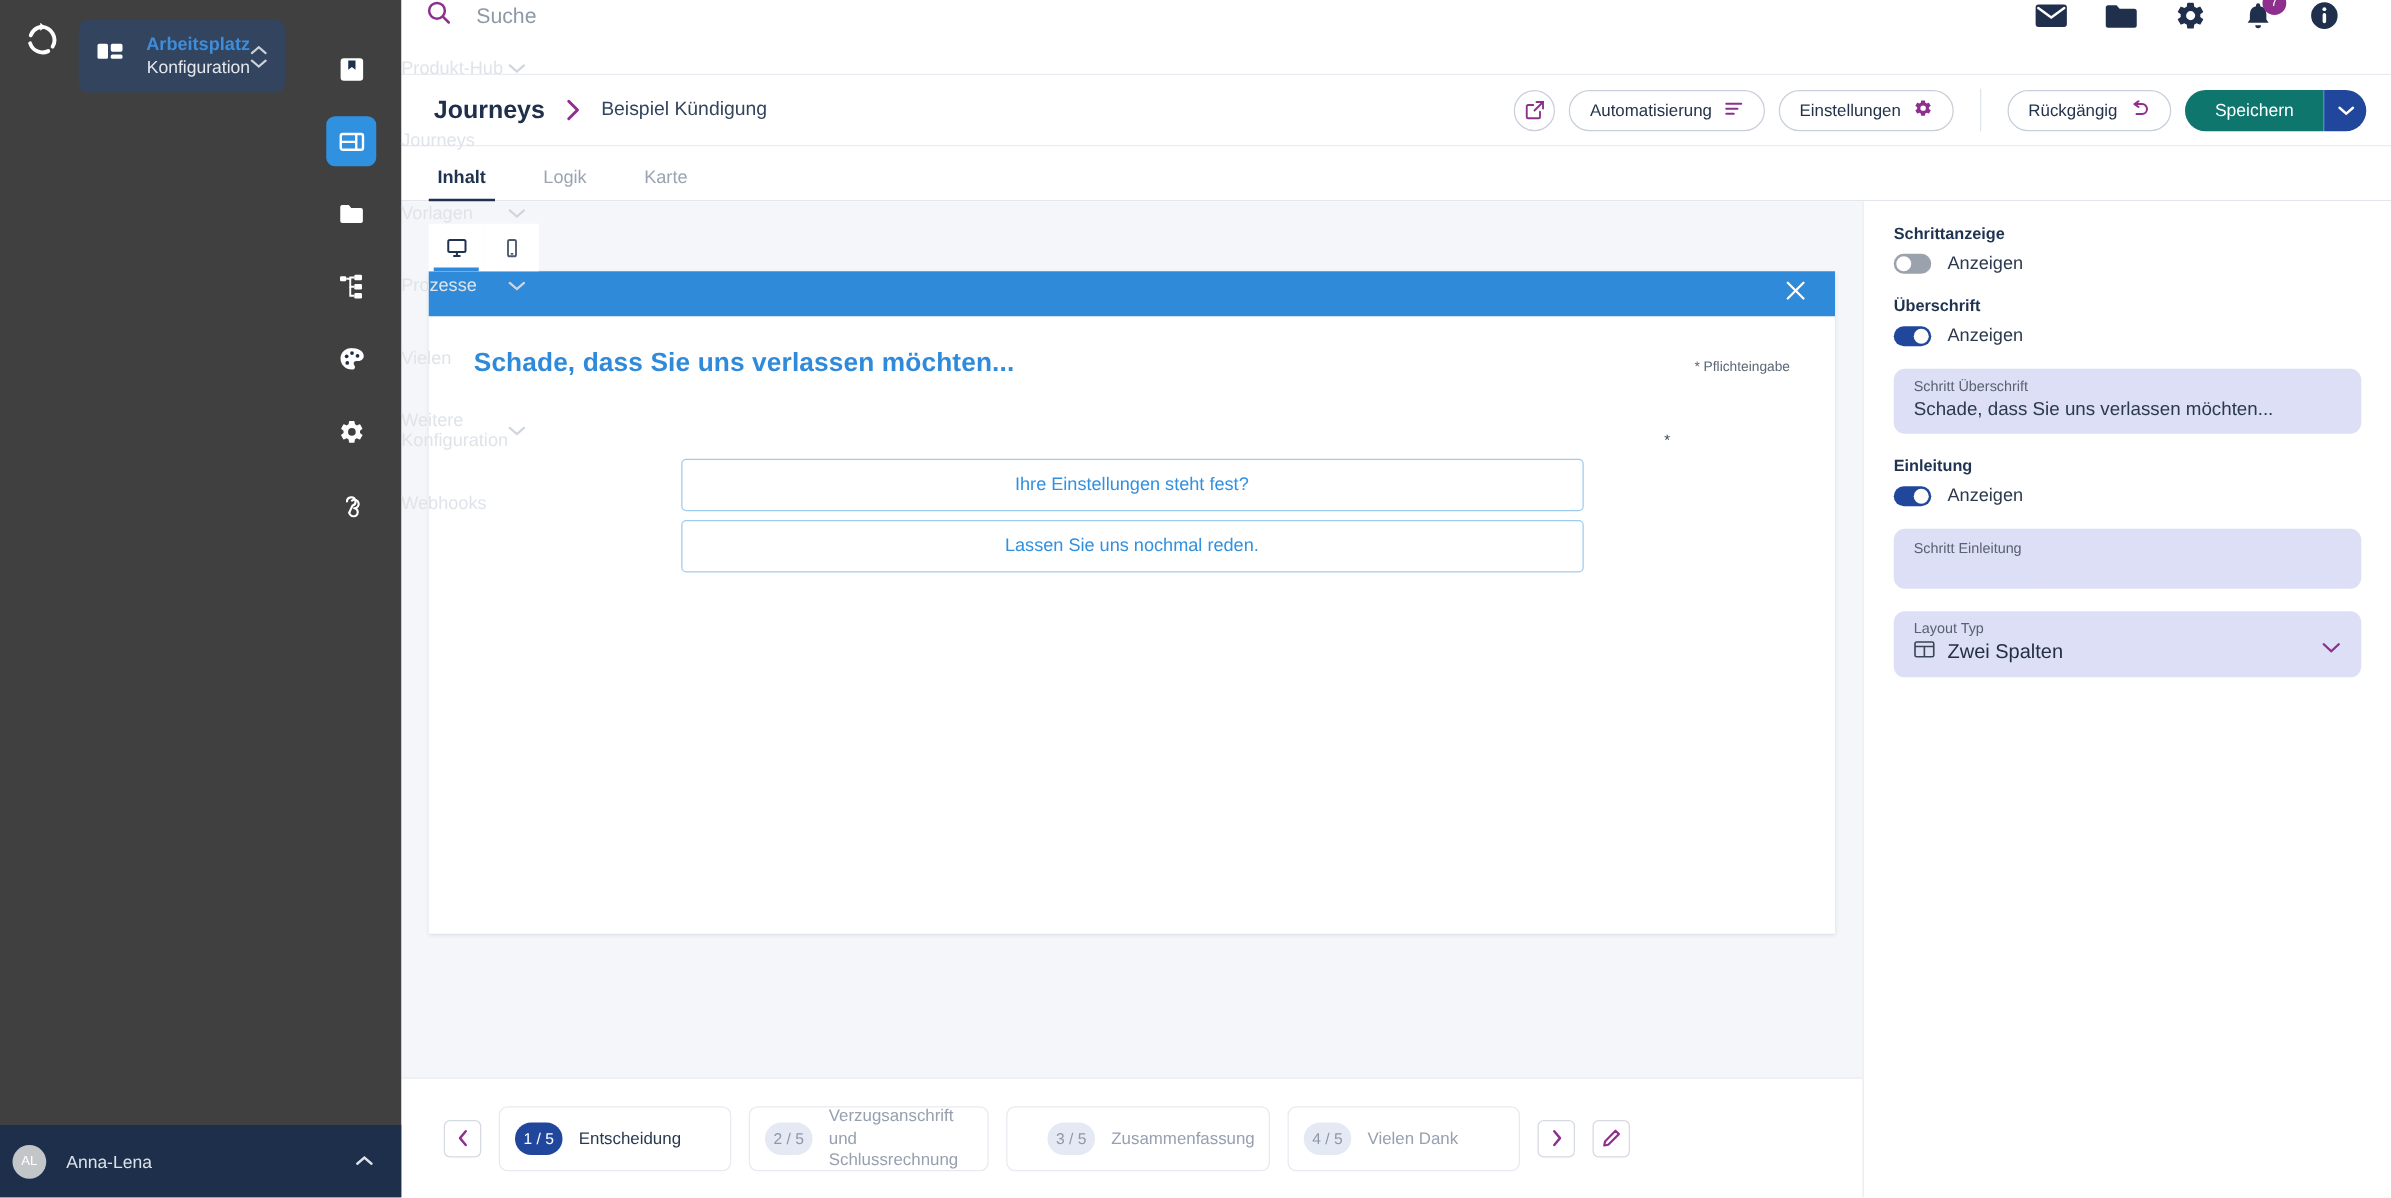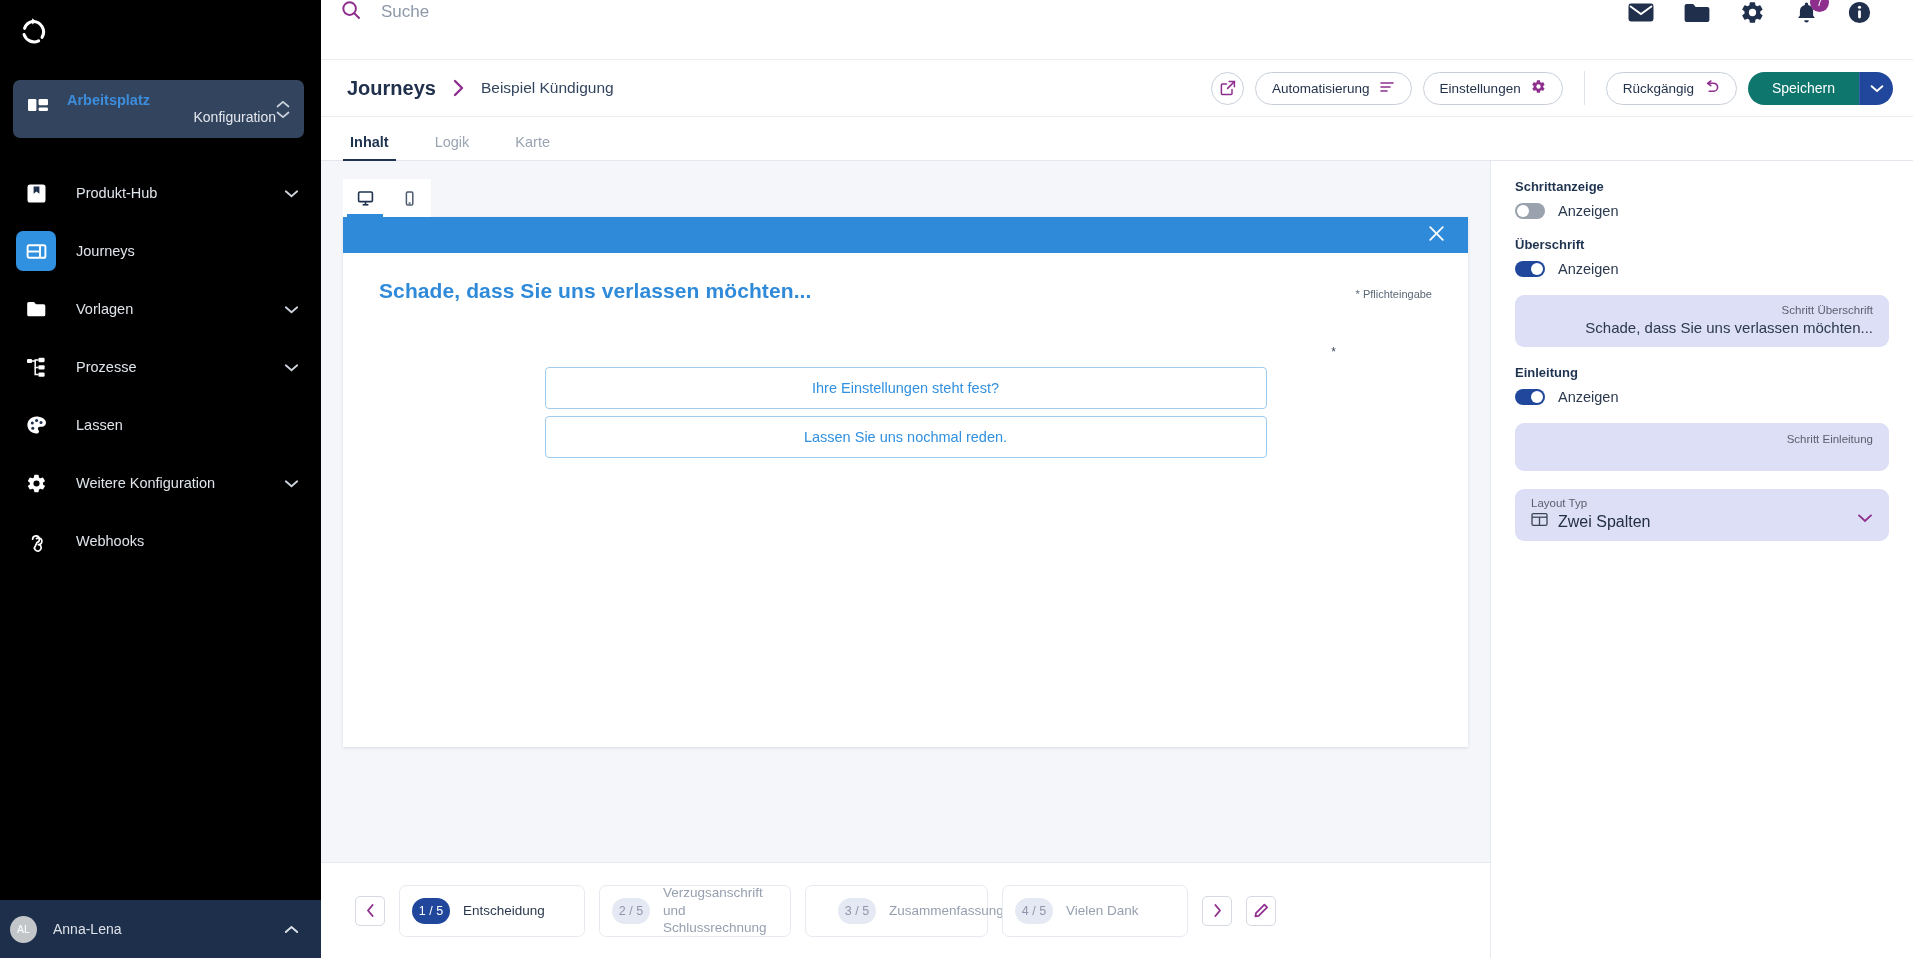--- a/index.html
+++ b/index.html
@@ -8,22 +8,22 @@
     width: 1913px; height: 958px;
     font-family: "Liberation Sans", sans-serif;
     background: #ffffff;
     overflow: hidden;
   }
   .app { display: flex; width: 1913px; height: 958px; }
 
   
   .sidebar {
     width: 321px; height: 958px;
-    background: #000000;
-    display: flex; flex-direction: column;
+    background: #404040;
+    display: flex; 
     flex-shrink: 0;
     position: relative;
   }
   .logo-area { height: 64px; display: flex; align-items: center; padding-left: 16px; }
   .logo-mark { width: 34px; height: 34px; }
 
   .ws-card {
     margin: 16px 17px 0 13px;
     background: #33445e;
     border-radius: 7px;
@@ -184,21 +184,21 @@
     width: 30px; height: 30px; border: 1px solid #d5d9e2; border-radius: 5px;
     background: #fff; display: flex; align-items: center; justify-content: center;
     cursor: pointer; flex-shrink: 0;
   }
   .step-card {
     height: 52px; border: 1px solid #e7eaf0; border-radius: 7px;
     background: #fff; display: flex; align-items: center;
     padding: 0 18px 0 12px; gap: 13px; cursor: pointer; min-width: 0;
   }
   .step-card.w1 { width: 186px; } .step-card.w2 { width: 192px; }
-  .step-card.w3 { width: 183px; padding-left: 32px; } .step-card.w4 { width: 186px; }
+  .step-card.w3 { width: 211px; padding-left: 32px; } .step-card.w4 { width: 186px; }
   .step-pill {
     border-radius: 13px; height: 26px; min-width: 38px;
     display: flex; align-items: center; justify-content: center;
     font-size: 12.5px; background: #e5e9f3; color: #8e97ab; flex-shrink: 0;
   }
   .step-pill.active { background: #20479b; color: #fff; }
   .step-label { font-size: 13.5px; color: #97a0b0; line-height: 1.3; }
   .step-label.active { color: #2a394f; }
 
   
@@ -223,21 +223,21 @@
   .toggle.on { background: #20479b; }
   .toggle .knob {
     position: absolute; top: 2px; left: 2px;
     width: 12px; height: 12px; border-radius: 50%; background: #fff;
   }
   .toggle.on .knob { left: auto; right: 2px; }
   .toggle-text { font-size: 14.5px; color: #2b394e; }
 
   .filled-field {
     background: #dcdff5; border-radius: 9px;
-    padding: 9px 16px 11px 16px; margin-bottom: 18px; text-align: right;
+    padding: 9px 16px 11px 16px; margin-bottom: 18px;
   }
   .ff-label { font-size: 11.5px; color: #5a6170; margin-bottom: 3px; }
   .ff-value { font-size: 15px; color: #2b394e; white-space: nowrap; overflow: hidden; text-overflow: ellipsis; }
   .filled-field.tall { height: 48px; padding-top: 10px; }
   .select-field {
     background: #dcdff5; border-radius: 9px;
     padding: 8px 16px 10px 16px; display: flex; align-items: flex-end;
     cursor: pointer;
   }
   .sf-main { flex: 1; }
@@ -353,21 +353,21 @@
       <div class="nav-item">
         <span class="nav-ico-box">
           <svg width="21" height="21" viewBox="0 0 21 21" fill="#ffffff">
             <path d="M10.5 1.4 C5.3 1.4 1.4 5 1.4 9.8 c0 4.9 4 8.8 9.1 8.8 1.5 0 2.5-.9 2.5-2.1 0-.6-.2-1-.6-1.4-.3-.4-.5-.8-.5-1.3 0-1.1.9-2 2.1-2h1.8c2.3 0 4.2-1.8 4.2-4 0-3.9-4.2-6.4-10.5-6.4z"></path>
             <circle cx="6.3" cy="8" r="1.5" fill="#1d2f4b"></circle>
             <circle cx="10.6" cy="5.4" r="1.5" fill="#1d2f4b"></circle>
             <circle cx="15" cy="7.6" r="1.5" fill="#1d2f4b"></circle>
             <circle cx="6.8" cy="13.3" r="1.5" fill="#1d2f4b"></circle>
           </svg>
         </span>
-        <span class="nav-label">Lassen</span>
+        <span class="nav-label">Vielen</span>
       </div>
 
       <div class="nav-item">
         <span class="nav-ico-box">
           <svg width="21" height="21" viewBox="0 0 24 24" fill="#ffffff">
             <path d="M19.4 13a7.6 7.6 0 0 0 0-2l2.1-1.6a.5.5 0 0 0 .1-.6l-2-3.5a.5.5 0 0 0-.6-.2l-2.5 1a7.3 7.3 0 0 0-1.7-1l-.4-2.6a.5.5 0 0 0-.5-.4h-4a.5.5 0 0 0-.5.4l-.4 2.6a7.3 7.3 0 0 0-1.7 1l-2.5-1a.5.5 0 0 0-.6.2l-2 3.5a.5.5 0 0 0 .1.6L4.4 11a7.6 7.6 0 0 0 0 2l-2.1 1.6a.5.5 0 0 0-.1.6l2 3.5a.5.5 0 0 0 .6.2l2.5-1a7.3 7.3 0 0 0 1.7 1l.4 2.6a.5.5 0 0 0 .5.4h4a.5.5 0 0 0 .5-.4l.4-2.6a7.3 7.3 0 0 0 1.7-1l2.5 1a.5.5 0 0 0 .6-.2l2-3.5a.5.5 0 0 0-.1-.6zM12 15.5A3.5 3.5 0 1 1 15.5 12 3.5 3.5 0 0 1 12 15.5z"></path>
           </svg>
         </span>
         <span class="nav-label">Weitere Konfiguration</span>
         <span class="nav-chevron">

